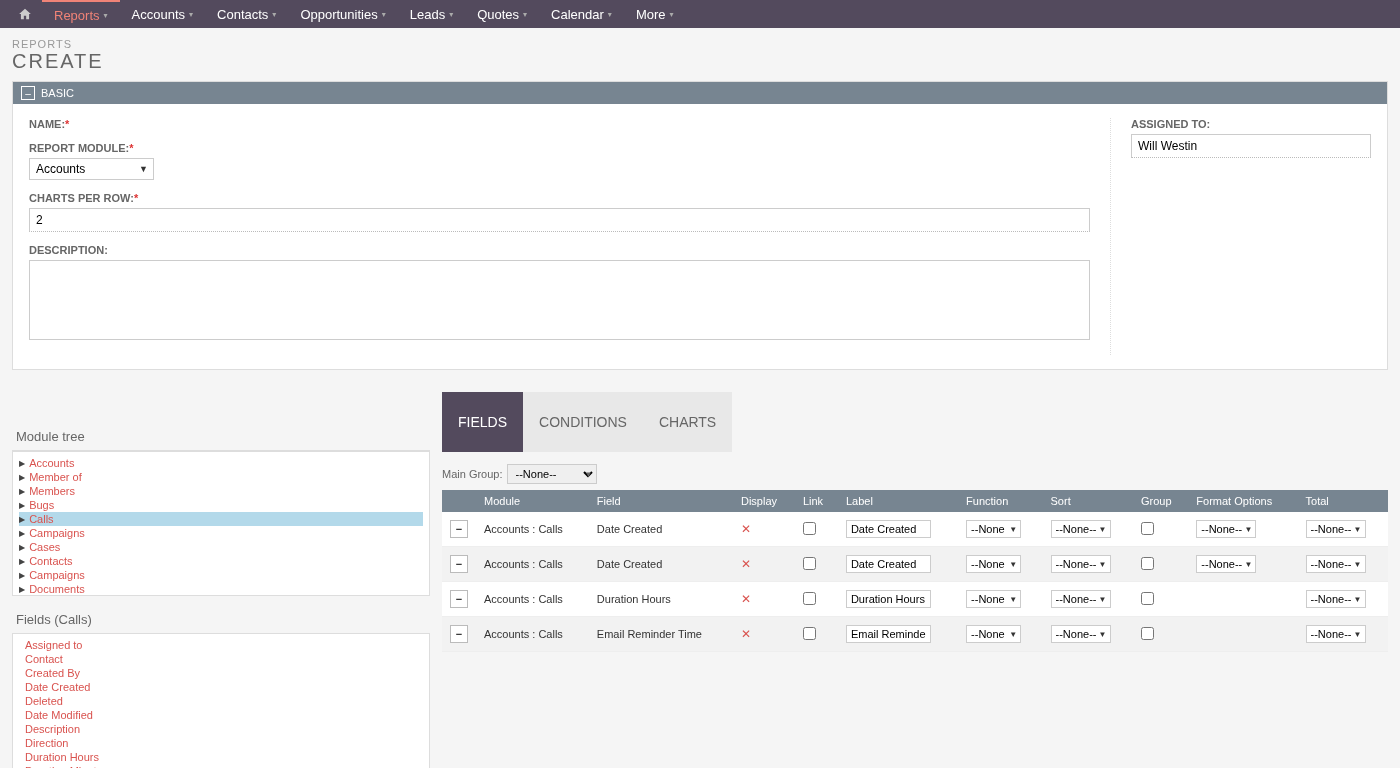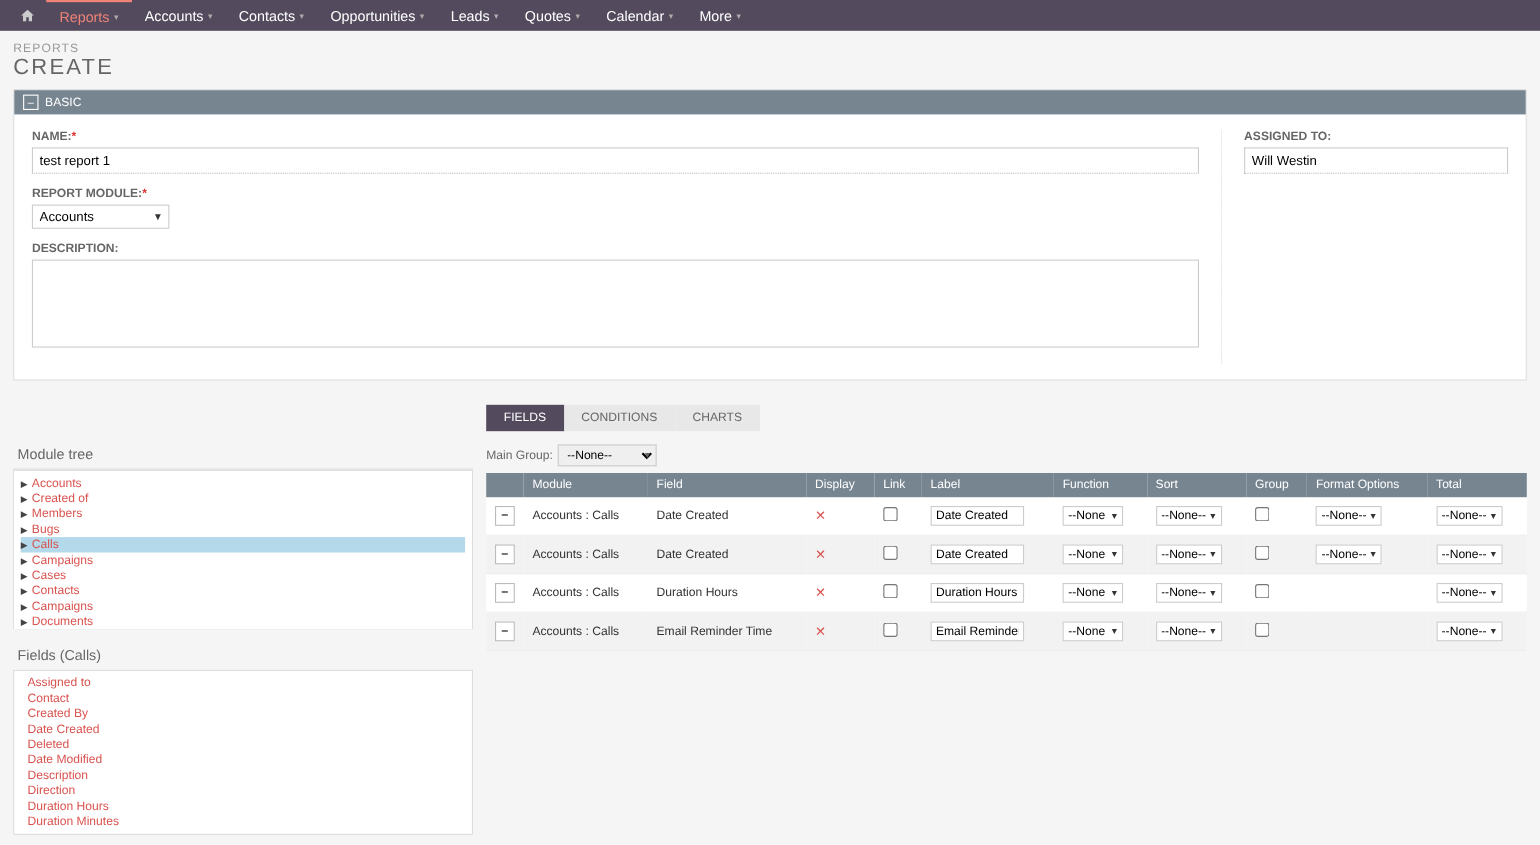--- a/index.html
+++ b/index.html
@@ -44,21 +44,21 @@
 .tree-item .arrow { margin-right: 4px; font-size: 8px; color: #444; }
 .tree-item .tree-label { color: #d9534f; }
 .tree-item.selected { background: #b3d9ea; }
 
 .fields-list-header { font-size: 13px; color: #666; padding: 6px 4px; }
 .fields-box { background: #fff; border: 1px solid #ddd; max-height: 155px; overflow-y: auto; padding: 4px 12px; }
 .field-item { font-size: 11px; color: #d9534f; padding: 1px 0; cursor: pointer; }
 
 
 .tabs { display: flex; margin-bottom: 6px; }
-.tab { padding: 6px 16px; font-size: 11px; cursor: pointer; background: #e8e8e8; color: #666; }
+.tab { padding: 22px 16px; font-size: 14px; cursor: pointer; background: #e8e8e8; color: #666; }
 .tab.active { background: #534a5d; color: #fff; }
 
 .main-group-row { padding: 6px 0; font-size: 11px; color: #666; display: flex; align-items: center; }
 .main-group-row .select-wrap { margin-left: 4px; }
 .main-group-row select { width: 90px; font-size: 11px; padding: 2px 4px; border: 1px solid #ccc; }
 
 
 .ftable { background: #fff; width: 100%; border-collapse: collapse; }
 .ftable th { background: #778591; color: #fff; font-size: 11px; font-weight: normal; text-align: left; padding: 5px 8px; }
 .ftable td { padding: 8px 8px; font-size: 11px; border-bottom: 1px solid #eee; vertical-align: middle; }
@@ -121,31 +121,34 @@
 
   <div class="panel">
     <div class="panel-header">
       <span class="collapse-box">–</span>
       <span>BASIC</span>
     </div>
     <div class="panel-body">
       <div class="form-left">
         <div class="field-group">
           <label class="field-label"><span>NAME:</span><span class="required">*</span></label>
-          <input class="field-input" value="test report 1" style="">
         </div>
         <div class="field-group">
           <label class="field-label"><span>REPORT MODULE:</span><span class="required">*</span></label>
           <div class="select-wrap">
             <select class="field-select">
               <option>Accounts</option>
             </select>
           </div>
         </div>
         <div class="field-group">
+          <label class="field-label"><span>CHARTS PER ROW:</span><span class="required">*</span></label>
+          <input class="field-input" value="2" style="">
+        </div>
+        <div class="field-group">
           <label class="field-label">DESCRIPTION:</label>
           <textarea class="field-textarea" style=""></textarea>
         </div>
       </div>
       <div class="form-right">
         <div class="field-group">
           <label class="field-label">ASSIGNED TO:</label>
           <input class="field-input" value="Will Westin" style="">
         </div>
       </div>
@@ -156,21 +159,21 @@
 <div class="lower">
   <div class="left-col">
     <div class="module-tree-header">Module tree</div>
     <div class="tree-box" id="tree-box">
         <div class="tree-item">
           <span class="arrow">▶</span>
           <span class="tree-label">Accounts</span>
         </div>
         <div class="tree-item">
           <span class="arrow">▶</span>
-          <span class="tree-label">Created of</span>
+          <span class="tree-label">Member of</span>
         </div>
         <div class="tree-item">
           <span class="arrow">▶</span>
           <span class="tree-label">Members</span>
         </div>
         <div class="tree-item">
           <span class="arrow">▶</span>
           <span class="tree-label">Bugs</span>
         </div>
         <div class="tree-item selected">

